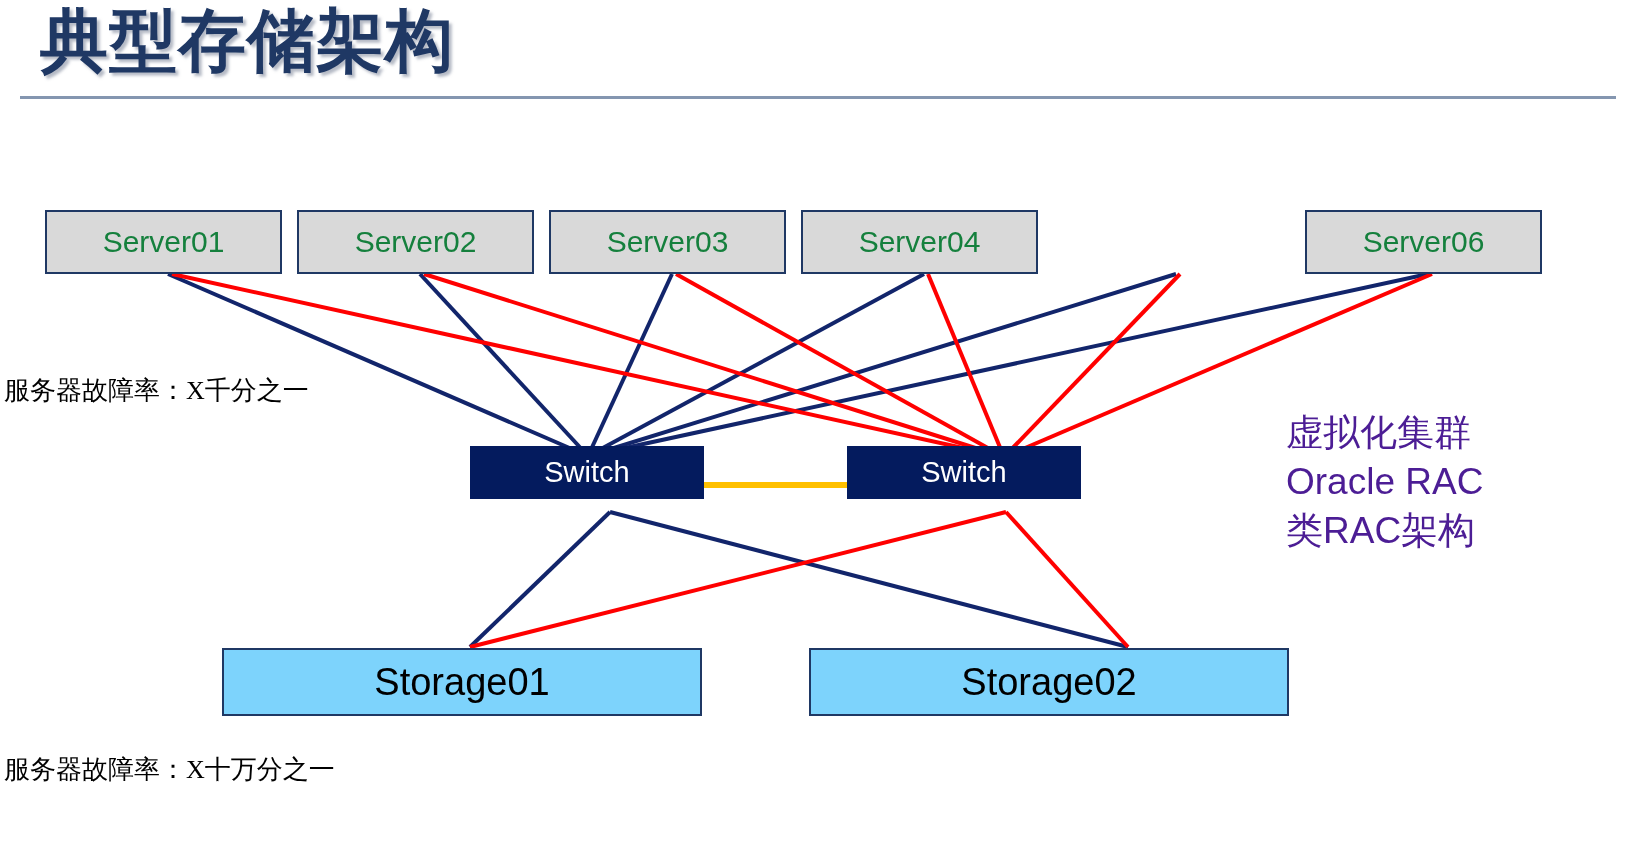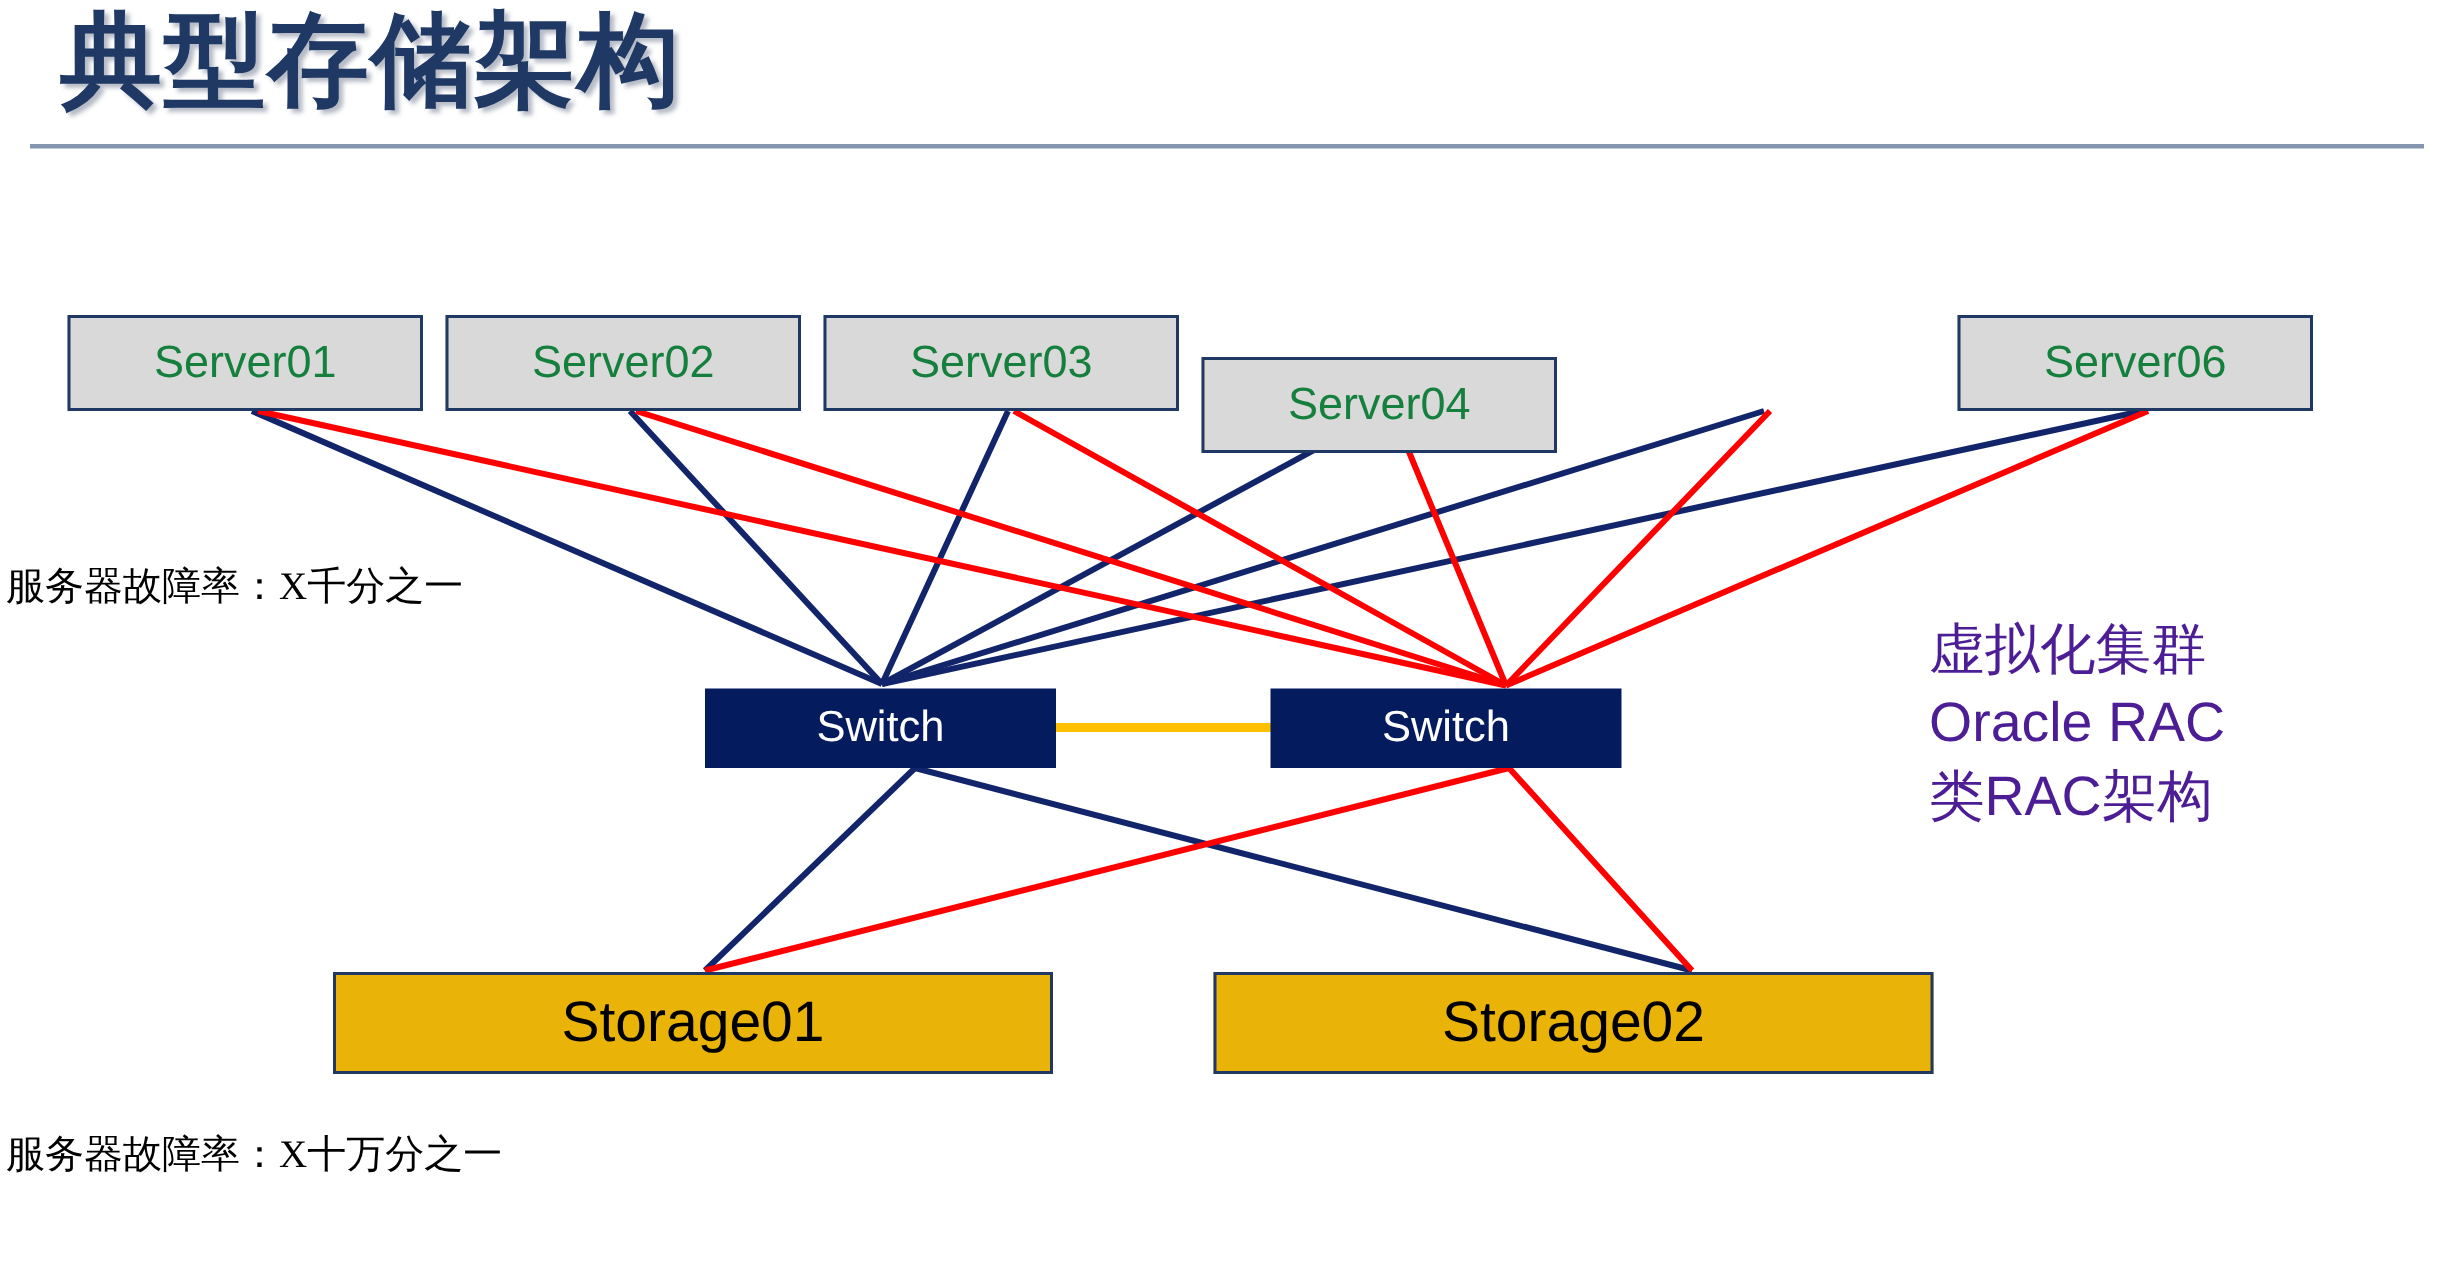--- a/index.html
+++ b/index.html
@@ -67,34 +67,34 @@
     color: #15803d;
     top: 210px;
   }
   .switch-box {
     width: 234px;
     height: 53px;
     background: #041B5E;
     border: none;
     font-size: 29px;
     color: #ffffff;
-    top: 459px;
+    top: 446px;
   }
   .storage-box {
     height: 68px;
-    background: #eab308;
+    background: #7dd3fc;
     border: 2px solid #1F3864;
     font-size: 38px;
     color: #000000;
     top: 648px;
   }
   #server01 { left: 45px; }
   #server02 { left: 297px; }
   #server03 { left: 549px; }
-  #server04 { left: 801px; margin-top: 28px; }
+  #server04 { left: 801px; }
   #server05 { left: 1053px; }
   #server06 { left: 1305px; }
 
   #switch-left  { left: 470px; }
   #switch-right { left: 847px; }
 
   #storage01 { left: 222px; width: 480px; }
   #storage02 { left: 809px; width: 480px; }
 
   

